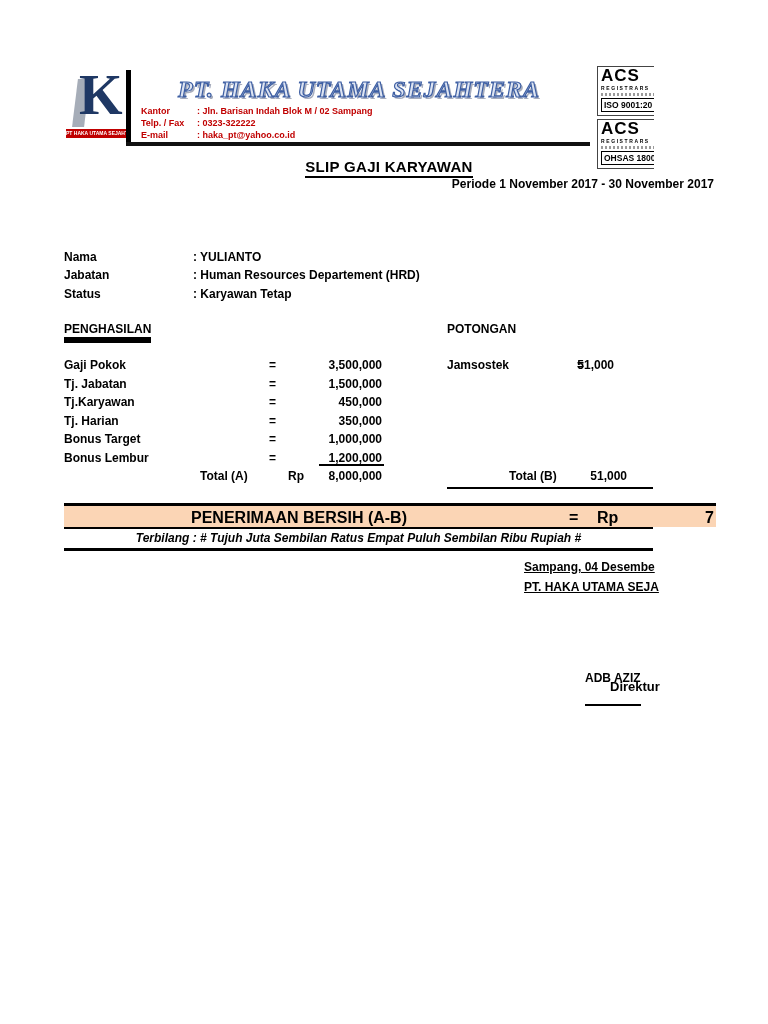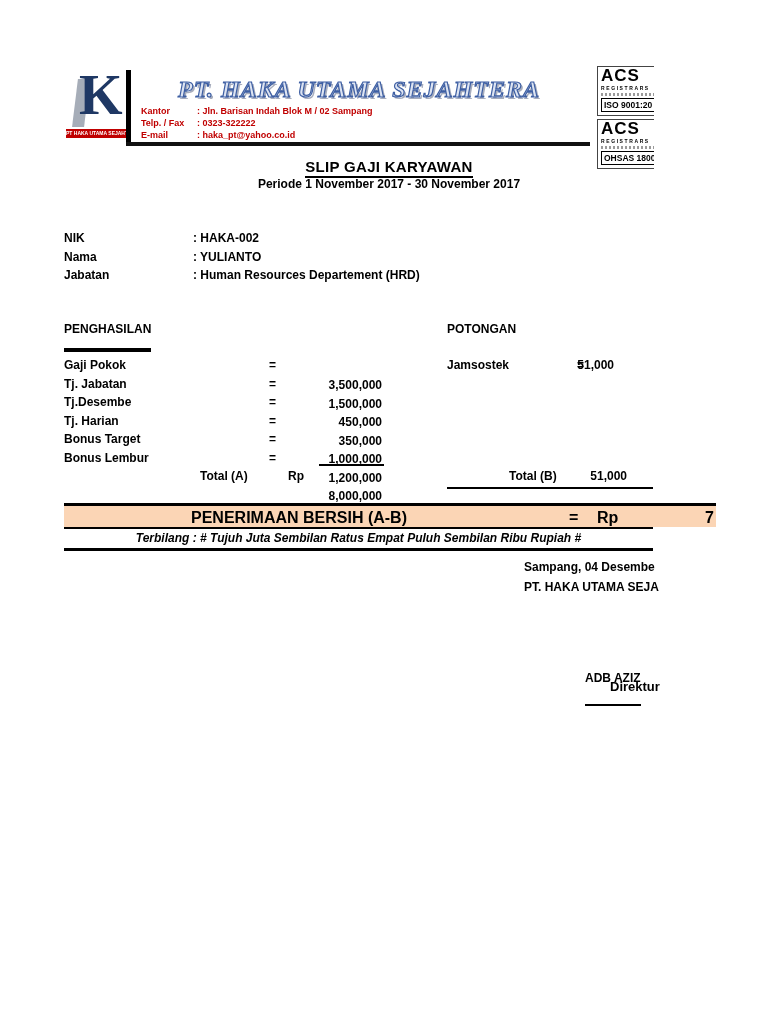--- a/index.html
+++ b/index.html
@@ -37,50 +37,50 @@
   .badges{position:absolute;left:597px;top:66px;width:57px;overflow:hidden;}
   .badge{width:72px;border:1px solid #444;background:#fff;padding:0 3px 3px 3px;margin-bottom:3px;box-sizing:border-box;}
   .badge-brand{font-size:17px;font-weight:bold;line-height:1.05;letter-spacing:1px;}
   .badge-sub{font-size:5px;letter-spacing:1.6px;line-height:1.2;}
   .badge-dots{height:3px;margin:2px 0;background:repeating-linear-gradient(90deg,#999 0 2px,transparent 2px 4px);}
   .badge-cert{border:1.5px solid #000;font-size:8.5px;font-weight:bold;padding:1px 2px;margin-top:2px;white-space:nowrap;}
 
   
   .title-wrap{position:absolute;left:64px;top:158px;width:650px;text-align:center;}
   .doc-title{display:inline-block;font-size:15px;border-bottom:2.5px solid #000;padding-bottom:1px;letter-spacing:.3px;}
-  .period{position:absolute;left:64px;top:177px;width:650px;text-align:center;font-size:12px;}
+  .period{position:absolute;left:64px;top:177px;width:650px;text-align:right;font-size:12px;}
 
   
   .emp-row{position:absolute;left:64px;width:520px;height:16px;font-size:12px;}
   .emp-label{position:absolute;left:0;}
   .emp-value{position:absolute;left:129px;white-space:nowrap;}
 
   
   .sec-head{position:absolute;top:322px;font-size:12px;}
-  .sec-head.u{border-bottom:4px solid #000000;padding-bottom:12px;}
+  .sec-head.u{border-bottom:6px solid #000000;padding-bottom:1px;}
   .earn-row{position:absolute;left:64px;width:318px;height:16px;font-size:12px;}
   .earn-label{position:absolute;left:0;}
   .earn-eq{position:absolute;left:205px;}
-  .earn-amt{position:absolute;right:0;margin-top:20px;}
+  .earn-amt{position:absolute;right:0;}
   .ded-row{position:absolute;left:447px;width:183px;height:16px;font-size:12px;}
   .ded-label{position:absolute;left:0;text-align:right;}
   .ded-eq{position:absolute;left:130px;}
   .ded-amt{position:absolute;right:16px;}
   .rule{position:absolute;background:#000;}
 
   
   .net-band{position:absolute;left:64px;top:503px;width:652px;height:21px;background:var(--peach,#FBD5B5);border-top:3px solid #000;font-size:16px;}
   .net-label{position:absolute;left:0;top:3px;width:470px;text-align:center;}
   .net-eq{position:absolute;left:505px;top:3px;}
   .net-cur{position:absolute;left:533px;top:3px;}
   .net-amt{position:absolute;right:2px;top:3px;}
   .terbilang{position:absolute;left:64px;top:527px;width:589px;height:19px;background:#fff;border-top:2px solid #000;border-bottom:3px solid #000;text-align:center;font-style:italic;font-size:12px;line-height:19px;white-space:nowrap;}
 
   
-  .sig-line{position:absolute;font-size:12px;white-space:nowrap;}
+  .sig-line{position:absolute;font-size:12px;white-space:nowrap;text-decoration:underline;}
   .sig-name{position:absolute;left:585px;top:671px;font-size:12px;border-bottom:2px solid #000;padding-bottom:19px;}
   .sig-role{position:absolute;left:594px;top:679px;font-size:13px;margin-left:16px;}
 </style>
 </head>
 <body>
 
 <div class="page">
 
   <div class="logo">
     <div class="logo-stem"></div>
@@ -117,48 +117,48 @@
       <div class="badge-dots"></div>
       <div class="badge-cert">OHSAS 18001:2</div>
     </div>
   </div>
 
   <div class="title-wrap">
     <span class="doc-title">SLIP GAJI KARYAWAN</span>
   </div>
   <div class="period">Periode 1 November 2017 - 30 November 2017</div>
 
-  <div class="emp-row" style="top:231px">
-    <span class="emp-label">NIK</span>
-    <span class="emp-value">: HAKA-002</span>
-  </div>
   <div class="emp-row" style="top:268px">
     <span class="emp-label">Jabatan</span>
     <span class="emp-value">: Human Resources Departement (HRD)</span>
   </div>
   <div class="emp-row" style="top:250px">
     <span class="emp-label">Nama</span>
     <span class="emp-value">: YULIANTO</span>
   </div>
+  <div class="emp-row" style="top:287px">
+    <span class="emp-label">Status</span>
+    <span class="emp-value">: Karyawan Tetap</span>
+  </div>
 
   <div class="sec-head u" style="left:64px">PENGHASILAN</div>
   <div class="sec-head" style="left:447px">POTONGAN</div>
 
   <div class="earn-row" style="top:358px">
     <span class="earn-label">Gaji Pokok</span>
     <span class="earn-eq">=</span>
     <span class="earn-amt">3,500,000</span>
   </div>
   <div class="earn-row" style="top:377px">
     <span class="earn-label">Tj. Jabatan</span>
     <span class="earn-eq">=</span>
     <span class="earn-amt">1,500,000</span>
   </div>
   <div class="earn-row" style="top:395px">
-    <span class="earn-label">Tj.Desembe</span>
+    <span class="earn-label">Tj.Karyawan</span>
     <span class="earn-eq">=</span>
     <span class="earn-amt">450,000</span>
   </div>
   <div class="earn-row" style="top:414px">
     <span class="earn-label">Tj. Harian</span>
     <span class="earn-eq">=</span>
     <span class="earn-amt">350,000</span>
   </div>
   <div class="earn-row" style="top:432px">
     <span class="earn-label">Bonus Target</span>

